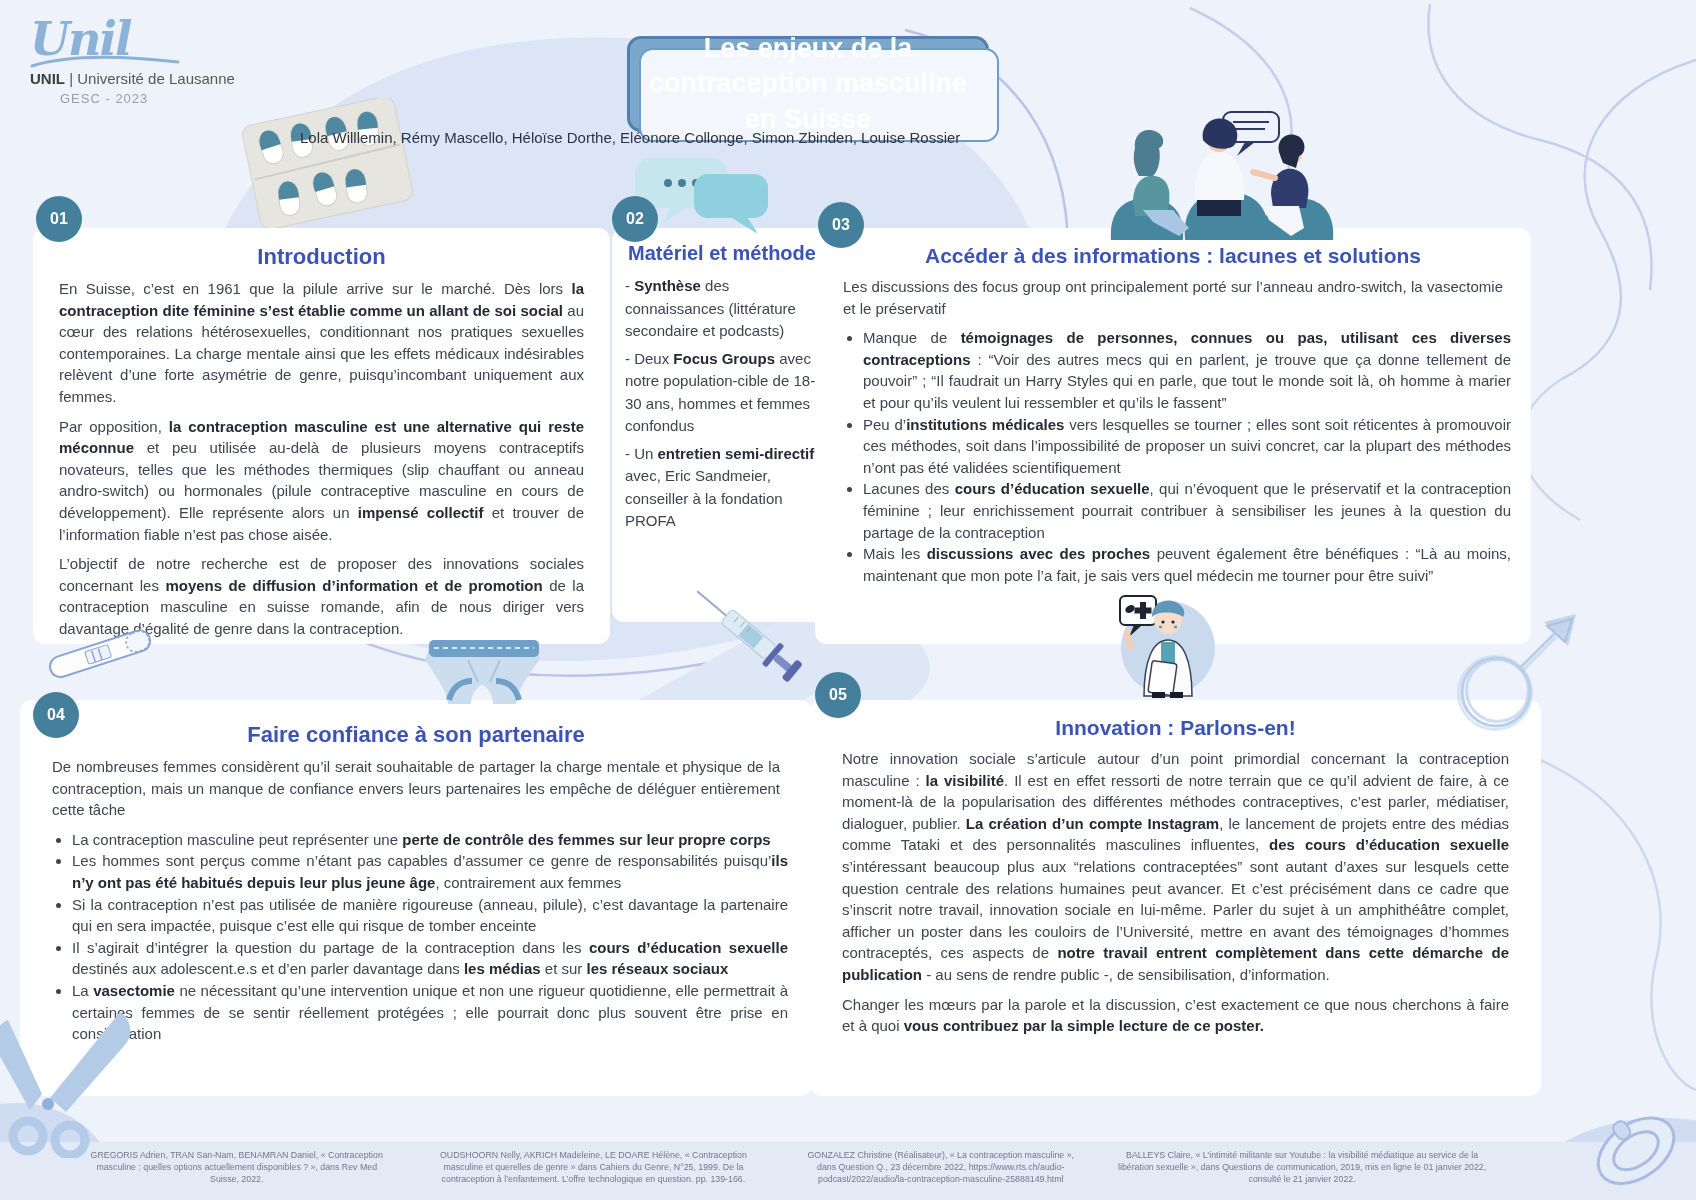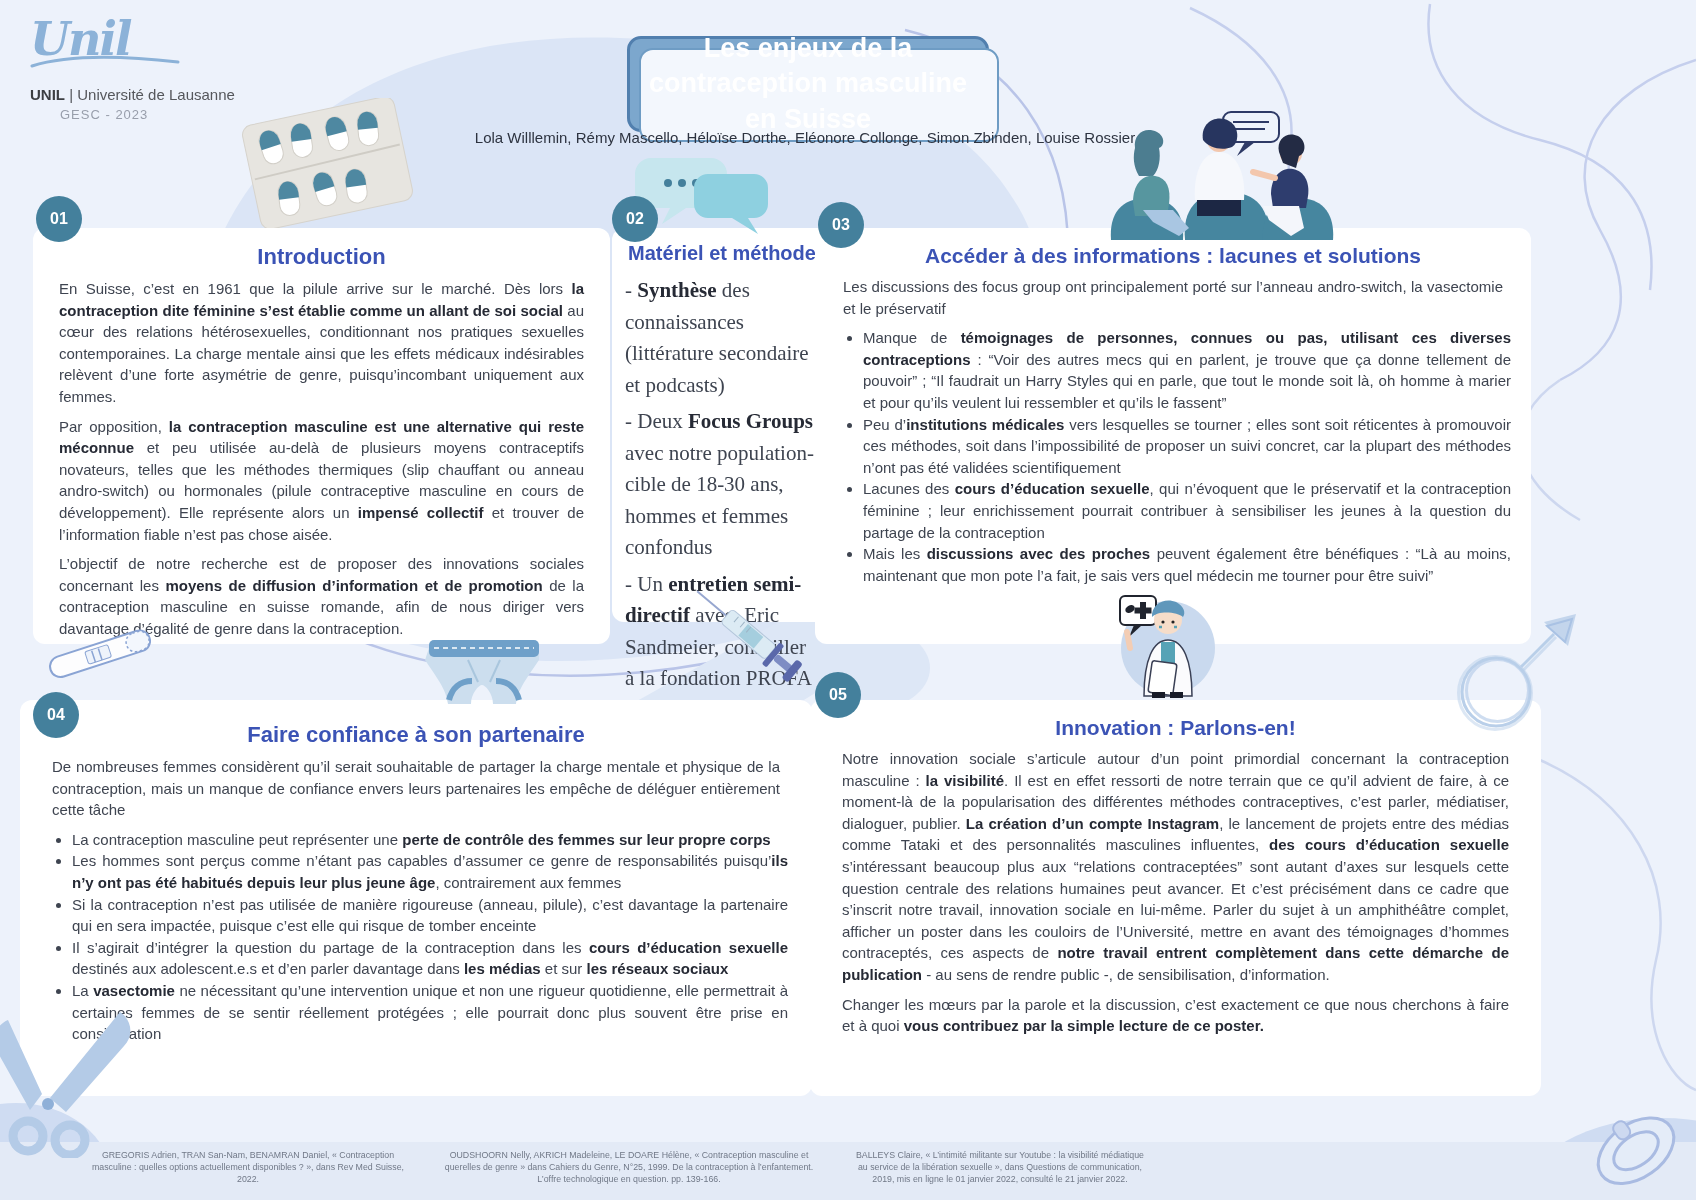--- a/index.html
+++ b/index.html
@@ -9,40 +9,40 @@
     font-family:"Liberation Sans", sans-serif;
     color:#3e4450;
   }
   
   .bg-layer{position:absolute;left:0;top:0;z-index:0;}
   .footer-band{position:absolute;left:0;top:1142px;width:1696px;height:58px;background:#e3eaf6;z-index:1;}
   
   .logo-block{position:absolute;left:30px;top:16px;z-index:3;}
   .logo-script{font-family:"DejaVu Serif", serif;font-style:italic;font-weight:bold;font-size:46px;color:#8cb2d8;line-height:1;letter-spacing:-2px;}
   .logo-swoosh{display:block;margin-top:-8px;}
-  .logo-line{font-size:15px;color:#55575c;margin-top:18px;}
+  .logo-line{font-size:15px;color:#55575c;margin-top:2px;}
   .logo-line b{color:#3c3e42;}
   .logo-year{font-size:13px;color:#989eab;margin:4px 0 0 30px;letter-spacing:1px;}
   
   .title-box{position:absolute;left:627px;top:36px;width:356px;height:90px;background:#7ca7cd;border:3px solid #517fae;border-radius:14px;display:flex;align-items:center;justify-content:center;z-index:3;}
   .title-box::before{content:"";position:absolute;left:9px;top:9px;width:100%;height:100%;background:#f3f7fd;border:2px solid #6e9cc4;border-radius:14px;z-index:-1;}
   .title-box h1{margin:0;padding:0 14px;font-size:27px;line-height:1.3;color:#ffffff;text-align:center;font-weight:bold;}
-  .authors{position:absolute;left:300px;top:129px;width:1010px;text-align:center;font-size:15px;color:#2d3340;z-index:3;}
+  .authors{position:absolute;left:300px;top:129px;width:1010px;text-align:left;font-size:15px;color:#2d3340;z-index:3;}
   
   .card{position:absolute;background:#ffffff;border-radius:12px;box-sizing:border-box;z-index:2;}
   #card-01{left:33px;top:228px;width:577px;height:416px;padding:10px 18px;}
   #card-02{left:612px;top:228px;width:220px;height:394px;padding:10px 13px;}
   #card-03{left:815px;top:228px;width:716px;height:416px;padding:10px 20px;}
   #card-04{left:20px;top:700px;width:792px;height:396px;padding:16px 24px;}
   #card-05{left:810px;top:700px;width:731px;height:396px;padding:10px 24px;}
   .card h2{margin:6px 0 8px;text-align:center;font-size:22px;color:#3b53b5;font-weight:bold;}
   #card-02 h2{font-size:20px;margin:4px 0 10px;}
   #card-03 h2,#card-05 h2{font-size:21px;}
   .content{font-size:15px;line-height:1.44;}
-  #card-02 .content{font-size:21px;line-height:1.5;font-family:Liberation Serif, serif;}
+  #card-02 .content{font-size:15px;line-height:1.5;}
   .para{margin:8px;text-align:justify;}
   #card-02 .para{text-align:left;margin:0 0 5px;}
   ul.bullets{margin:2px 0 0;padding-left:28px;list-style:disc;}
   ul.bullets li{text-align:justify;margin:0;}
   b{color:#262a35;}
   
   .badge{position:absolute;width:46px;height:46px;border-radius:50%;background:#44809c;color:#ffffff;font-weight:bold;font-size:16px;display:flex;align-items:center;justify-content:center;z-index:4;}
   #badge-1{left:36px;top:196px;}
   #badge-2{left:612px;top:196px;}
   #badge-3{left:818px;top:202px;}
@@ -311,14 +311,15 @@
   <g transform="rotate(-35 66 55)">
     <ellipse cx="66" cy="62" rx="42" ry="27" fill="#e4ecf8" stroke="#a9bbe2" stroke-width="3"></ellipse>
     <ellipse cx="66" cy="62" rx="25" ry="15" fill="none" stroke="#a9bbe2" stroke-width="3"></ellipse>
     <rect x="59" y="28" width="14" height="18" rx="6" fill="#cdd9f0" stroke="#a9bbe2" stroke-width="2"></rect>
   </g>
 </svg>
 
 <div class="references">
   <div class="ref">GREGORIS Adrien, TRAN San-Nam, BENAMRAN Daniel, « Contraception masculine : quelles options actuellement disponibles ? », dans Rev Med Suisse, 2022.</div>
   <div class="ref">OUDSHOORN Nelly, AKRICH Madeleine, LE DOARE Hélène, « Contraception masculine et querelles de genre » dans Cahiers du Genre, N°25, 1999. De la contraception à l’enfantement. L’offre technologique en question. pp. 139-166.</div>
+  <div class="ref">GONZALEZ Christine (Réalisateur), « La contraception masculine », dans Question Q., 23 décembre 2022, https://www.rts.ch/audio-podcast/2022/audio/la-contraception-masculine-25888149.html</div>
   <div class="ref">BALLEYS Claire, « L’intimité militante sur Youtube : la visibilité médiatique au service de la libération sexuelle », dans Questions de communication, 2019, mis en ligne le 01 janvier 2022, consulté le 21 janvier 2022.</div>
 </div>
 
 </body></html>

